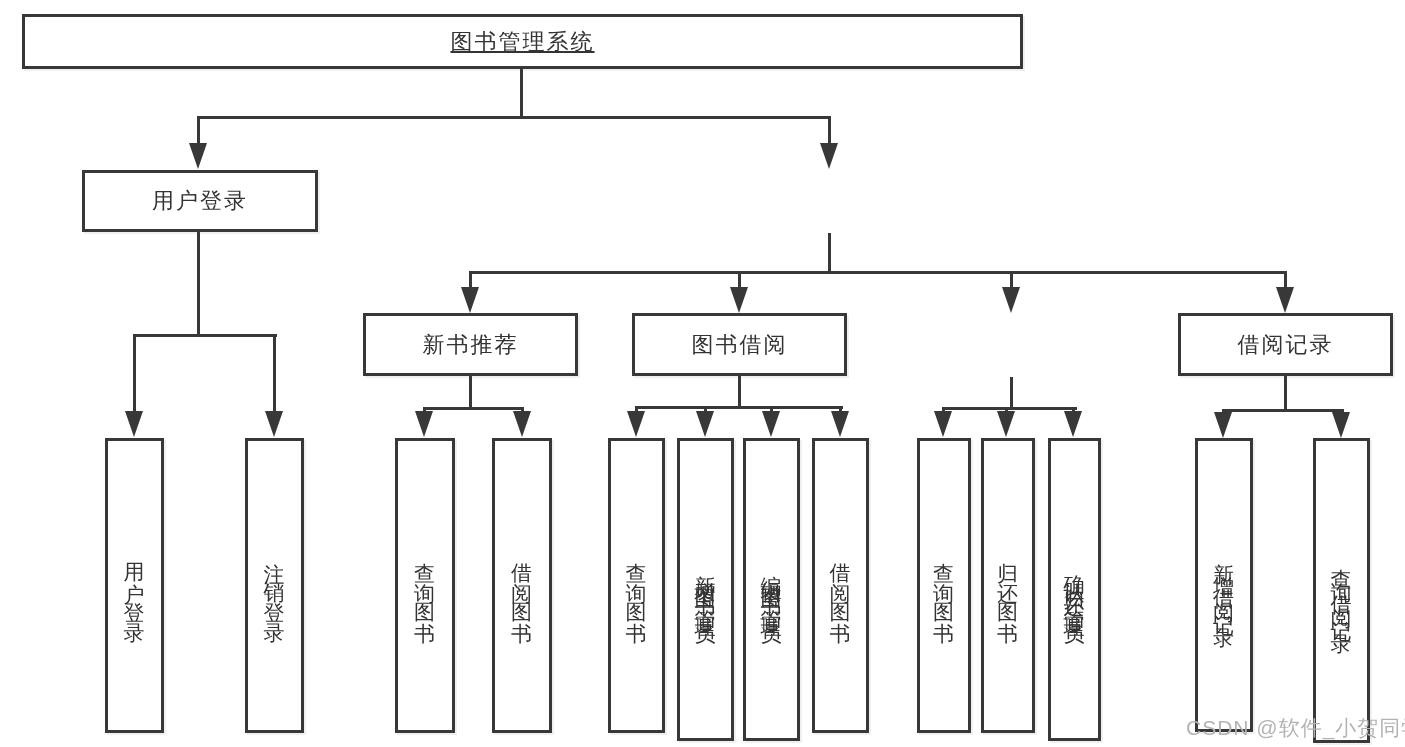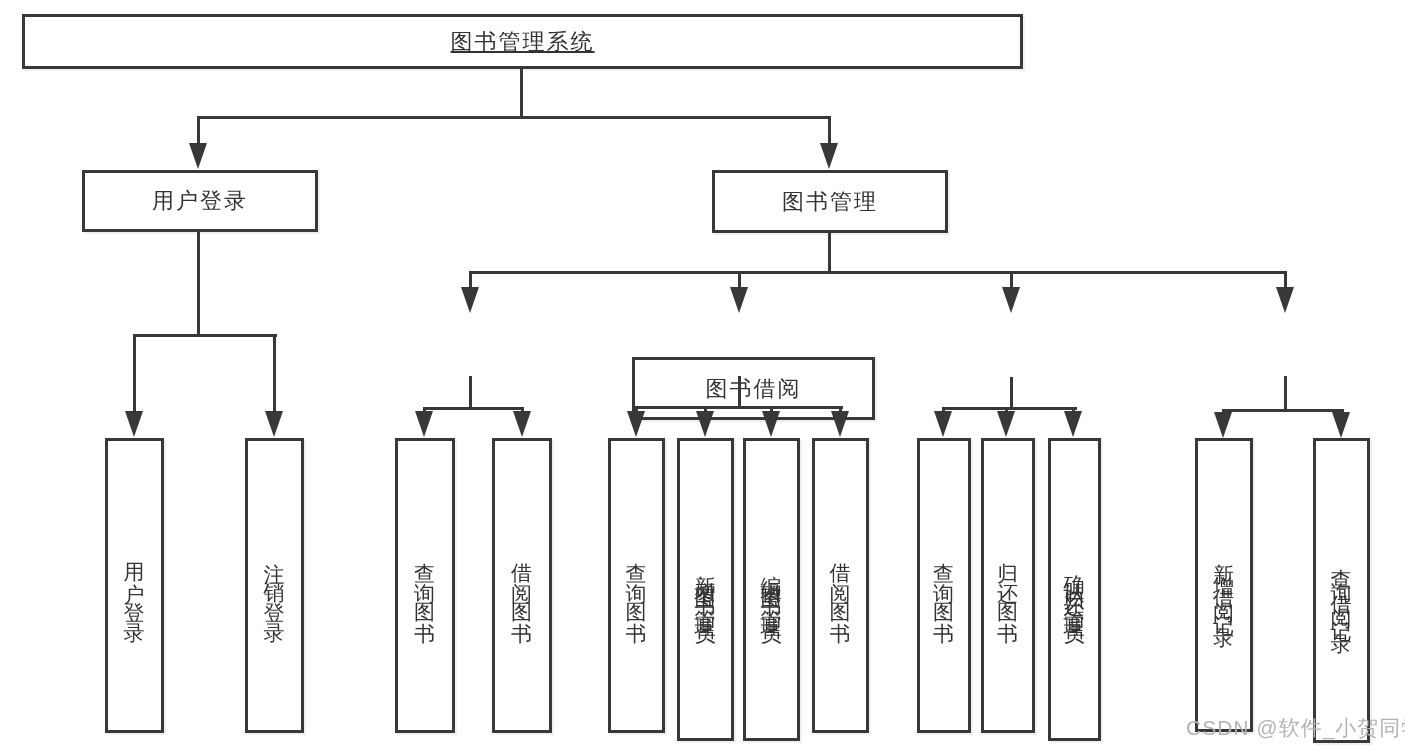--- a/index.html
+++ b/index.html
@@ -60,41 +60,42 @@
   <div class="box" style="left:22px;top:14px;width:1001px;height:55px;text-decoration:underline;">图书管理系统</div>
 
   <div class="vl" style="left:520px;top:69px;height:49px;"></div>
   <div class="hl" style="left:197px;top:116px;width:634px;"></div>
   <div class="vl" style="left:197px;top:116px;height:30px;"></div>
   <div class="ah" style="left:189px;top:143px;"></div>
   <div class="vl" style="left:828px;top:116px;height:30px;"></div>
   <div class="ah" style="left:820px;top:143px;"></div>
 
   <div class="box" style="left:82px;top:170px;width:236px;height:62px;">用户登录</div>
-  <div class="box" style="left:712px;top:170px;width:236px;height:63px;">图书管理</div>
 
   <div class="vl" style="left:197px;top:232px;height:105px;"></div>
   <div class="hl" style="left:133px;top:334px;width:144px;"></div>
   <div class="vl" style="left:133px;top:334px;height:78px;"></div>
   <div class="ah" style="left:125px;top:411px;"></div>
   <div class="vl" style="left:273px;top:334px;height:78px;"></div>
   <div class="ah" style="left:265px;top:411px;"></div>
 
   <div class="vl" style="left:828px;top:233px;height:41px;"></div>
   <div class="hl" style="left:469px;top:271px;width:818px;"></div>
   <div class="vl" style="left:469px;top:271px;height:19px;"></div>
   <div class="ah" style="left:461px;top:287px;"></div>
   <div class="vl" style="left:738px;top:271px;height:19px;"></div>
   <div class="ah" style="left:730px;top:287px;"></div>
   <div class="vl" style="left:1010px;top:271px;height:19px;"></div>
   <div class="ah" style="left:1002px;top:287px;"></div>
   <div class="vl" style="left:1284px;top:271px;height:19px;"></div>
   <div class="ah" style="left:1276px;top:287px;"></div>
 
-  <div class="box" style="left:632px;top:313px;width:243px;height:63px;margin-top:44px;">图书借阅</div>
+  <div class="box" style="left:363px;top:313px;width:215px;height:63px;">新书推荐</div>
+  <div class="box" style="left:632px;top:313px;width:215px;height:63px;">图书借阅</div>
+  <div class="box" style="left:1178px;top:313px;width:215px;height:63px;">借阅记录</div>
 
   <div class="vl" style="left:469px;top:376px;height:34px;"></div>
   <div class="hl" style="left:423px;top:407px;width:101px;"></div>
   <div class="vl" style="left:423px;top:407px;height:8px;"></div>
   <div class="ah" style="left:415px;top:411px;"></div>
   <div class="vl" style="left:521px;top:407px;height:8px;"></div>
   <div class="ah" style="left:513px;top:411px;"></div>
 
   <div class="vl" style="left:738px;top:376px;height:33px;"></div>
   <div class="hl" style="left:635px;top:406px;width:208px;"></div>

